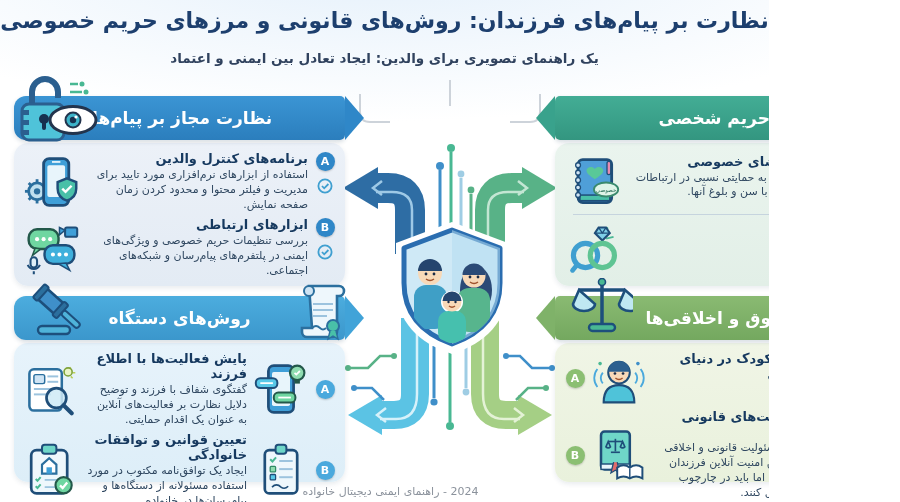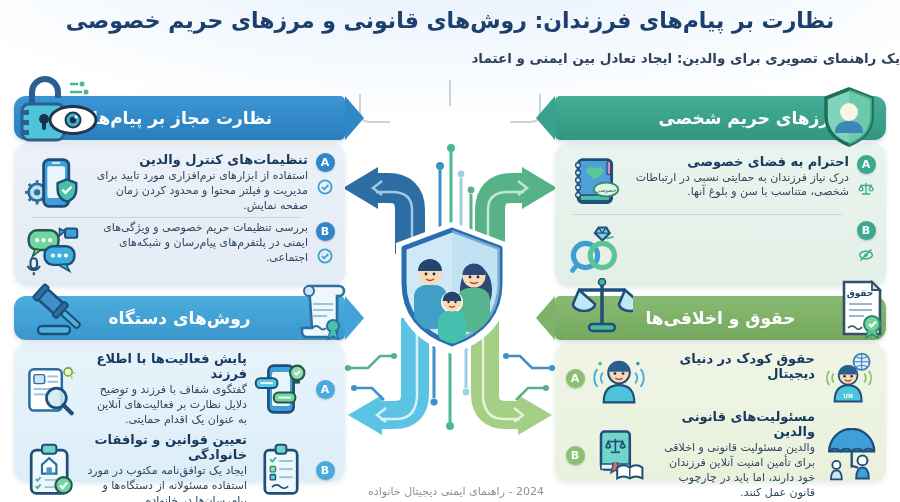--- a/index.html
+++ b/index.html
@@ -1,23 +1,23 @@
 <!DOCTYPE html>
 <html lang="fa"><head>
 <meta charset="utf-8">
 <style>
   html,body{margin:0;padding:0;background:#fff}
-  #stage{position:relative;width:900px;height:502px;overflow:hidden;
+  #stage{position:relative;width:769px;height:502px;overflow:hidden;
          font-family:"DejaVu Sans",sans-serif;
          background:radial-gradient(ellipse 900px 260px at 50% -40px,#e4f0fb 0%,#ffffff 62%)}
   .rtl{direction:rtl;unicode-bidi:embed}
   
   .title{position:absolute;top:8px;left:0;right:0;text-align:center;
          font-size:22px;font-weight:bold;color:#1d3f6e;letter-spacing:-.2px}
-  .subtitle{position:absolute;top:50px;left:0;right:0;
+  .subtitle{position:absolute;top:50px;left:0;right:0;text-align:center;
             font-size:13.5px;color:#30425e;font-weight:600}
   .footer{position:absolute;bottom:4px;left:12px;right:0;text-align:center;
           font-size:11px;color:#8b929c}
   
   .panel{position:absolute;width:331px}
   .pbody{position:absolute;left:0;right:0;top:47px;bottom:0;border-radius:14px;
          box-shadow:0 2px 5px rgba(30,60,90,.10)}
   .phead{position:relative;z-index:3;height:44px;display:flex;align-items:center;justify-content:center;
          color:#fff;font-weight:bold;font-size:17px;box-shadow:0 2px 4px rgba(30,60,90,.18)}
   .head-r{border-radius:12px 5px 5px 12px}   
@@ -181,21 +181,21 @@
     <div class="items" style="top:47px">
       <div class="item">
         <div class="bcol">
           <span class="badge b-blue">A</span>
           <svg class="mini" viewBox="0 0 16 16">
               <circle cx="8" cy="8" r="6.6" fill="none" stroke="#3f9fd0" stroke-width="1.8"></circle>
               <path d="M5 8 l2.2 2.3 L11.4 6" fill="none" stroke="#3f9fd0" stroke-width="1.8"></path>
             </svg>
         </div>
         <div class="txt">
-          <div class="ititle">تنظیمات‌های کنترل والدین</div>
+          <div class="ititle">برنامه‌های کنترل والدین</div>
           <div class="idesc">استفاده از ابزارهای نرم‌افزاری مورد تایید برای مدیریت و فیلتر محتوا و محدود کردن زمان صفحه نمایش.</div>
         </div>
         <svg class="bigicon" width="56" height="56" viewBox="0 0 60 60">
           <circle cx="14" cy="40" r="9" fill="#bfe0ef" stroke="#2b6f9e" stroke-width="3"></circle>
           <g stroke="#2b6f9e" stroke-width="3">
               <line x1="14" y1="27" x2="14" y2="31"></line>
               <line x1="14" y1="49" x2="14" y2="53"></line>
               <line x1="1" y1="40" x2="5" y2="40"></line>
               <line x1="23" y1="40" x2="27" y2="40"></line>
               <line x1="5" y1="31" x2="8" y2="34"></line>
@@ -214,20 +214,21 @@
       <div class="divider"></div>
       <div class="item">
         <div class="bcol">
           <span class="badge b-blue">B</span>
           <svg class="mini" viewBox="0 0 16 16">
               <circle cx="8" cy="8" r="6.6" fill="none" stroke="#3f9fd0" stroke-width="1.8"></circle>
               <path d="M5 8 l2.2 2.3 L11.4 6" fill="none" stroke="#3f9fd0" stroke-width="1.8"></path>
             </svg>
         </div>
         <div class="txt">
+          <div class="ititle">ابزارهای ارتباطی</div>
           <div class="idesc">بررسی تنظیمات حریم خصوصی و ویژگی‌های ایمنی در پلتفرم‌های پیام‌رسان و شبکه‌های اجتماعی.</div>
         </div>
         <svg class="bigicon" width="56" height="56" viewBox="0 0 60 60">
           <rect x="44" y="8" width="13" height="10" rx="2" fill="#3f9fd8" stroke="#1f4e79" stroke-width="2.2"></rect>
             <path d="M44 11 l-6 -3 v8 z" fill="#3f9fd8" stroke="#1f4e79" stroke-width="1.6"></path>
           <rect x="5" y="10" width="32" height="21" rx="9" fill="#6fd6a1" stroke="#23584a" stroke-width="2.6"></rect>
           <path d="M12 30 l-3 8 9 -7 z" fill="#6fd6a1" stroke="#23584a" stroke-width="1.6"></path>
           <circle cx="14" cy="20.5" r="2.2" fill="#fff"></circle>
             <circle cx="21" cy="20.5" r="2.2" fill="#fff"></circle>
             <circle cx="28" cy="20.5" r="2.2" fill="#fff"></circle>

